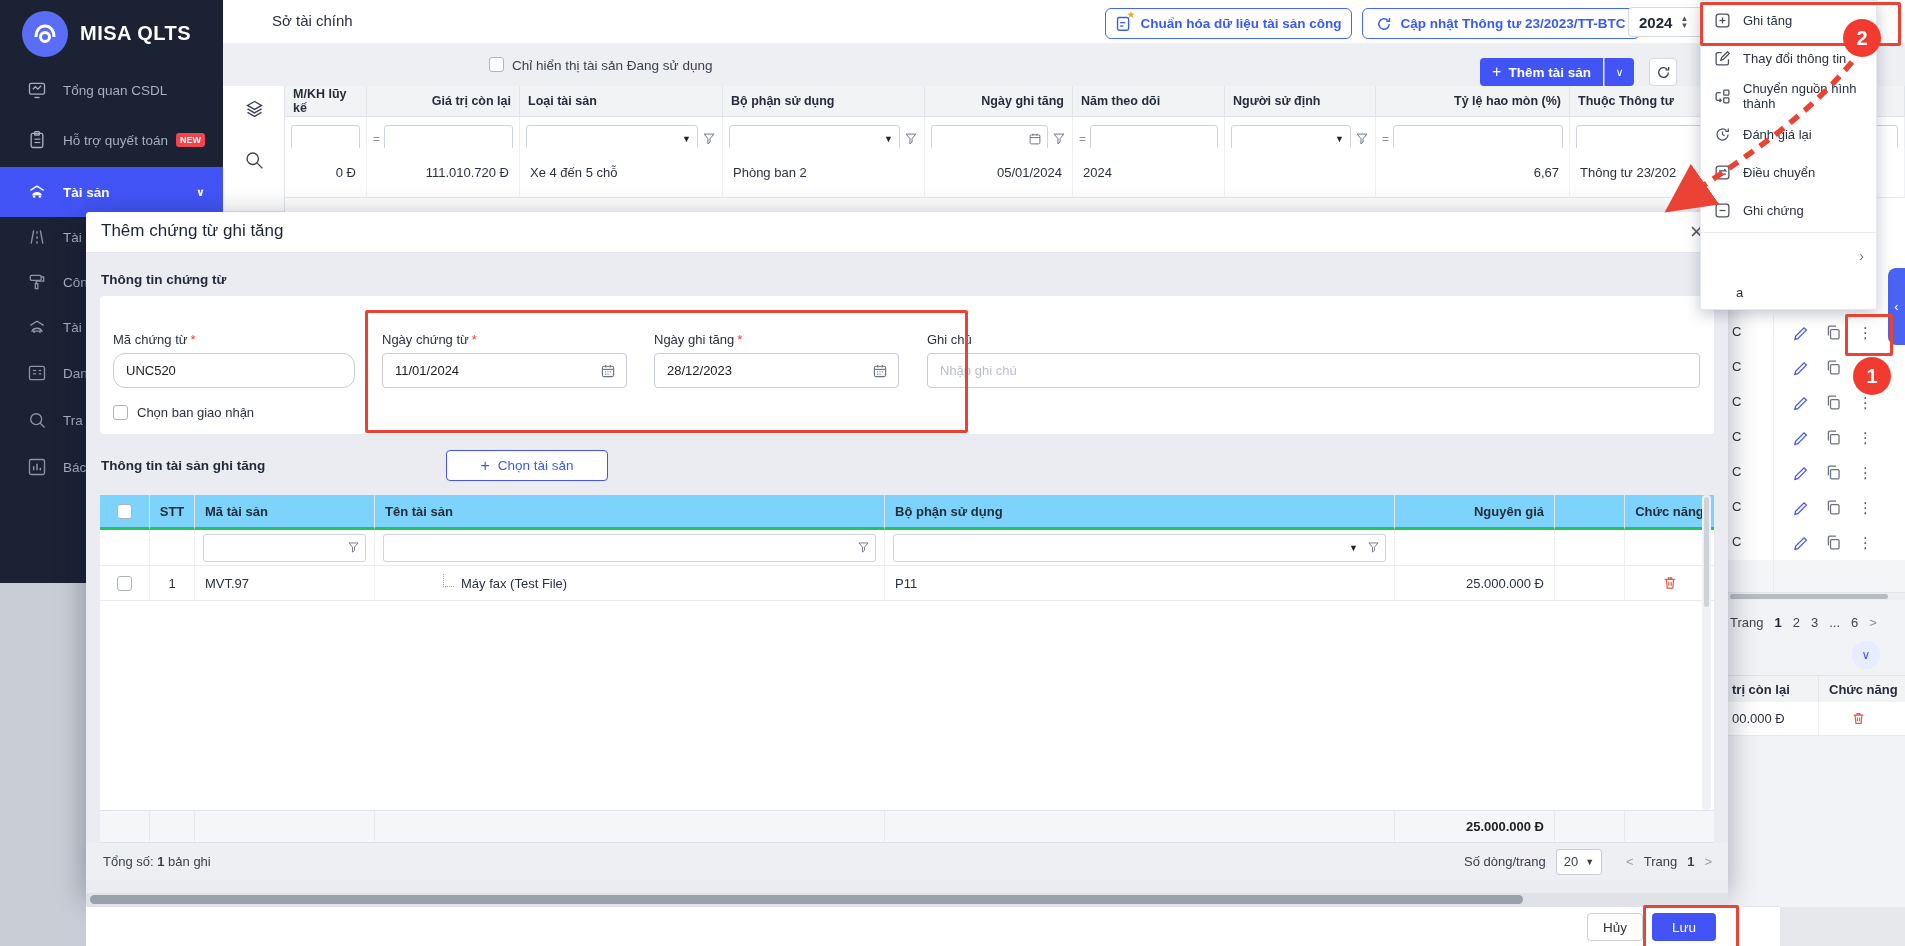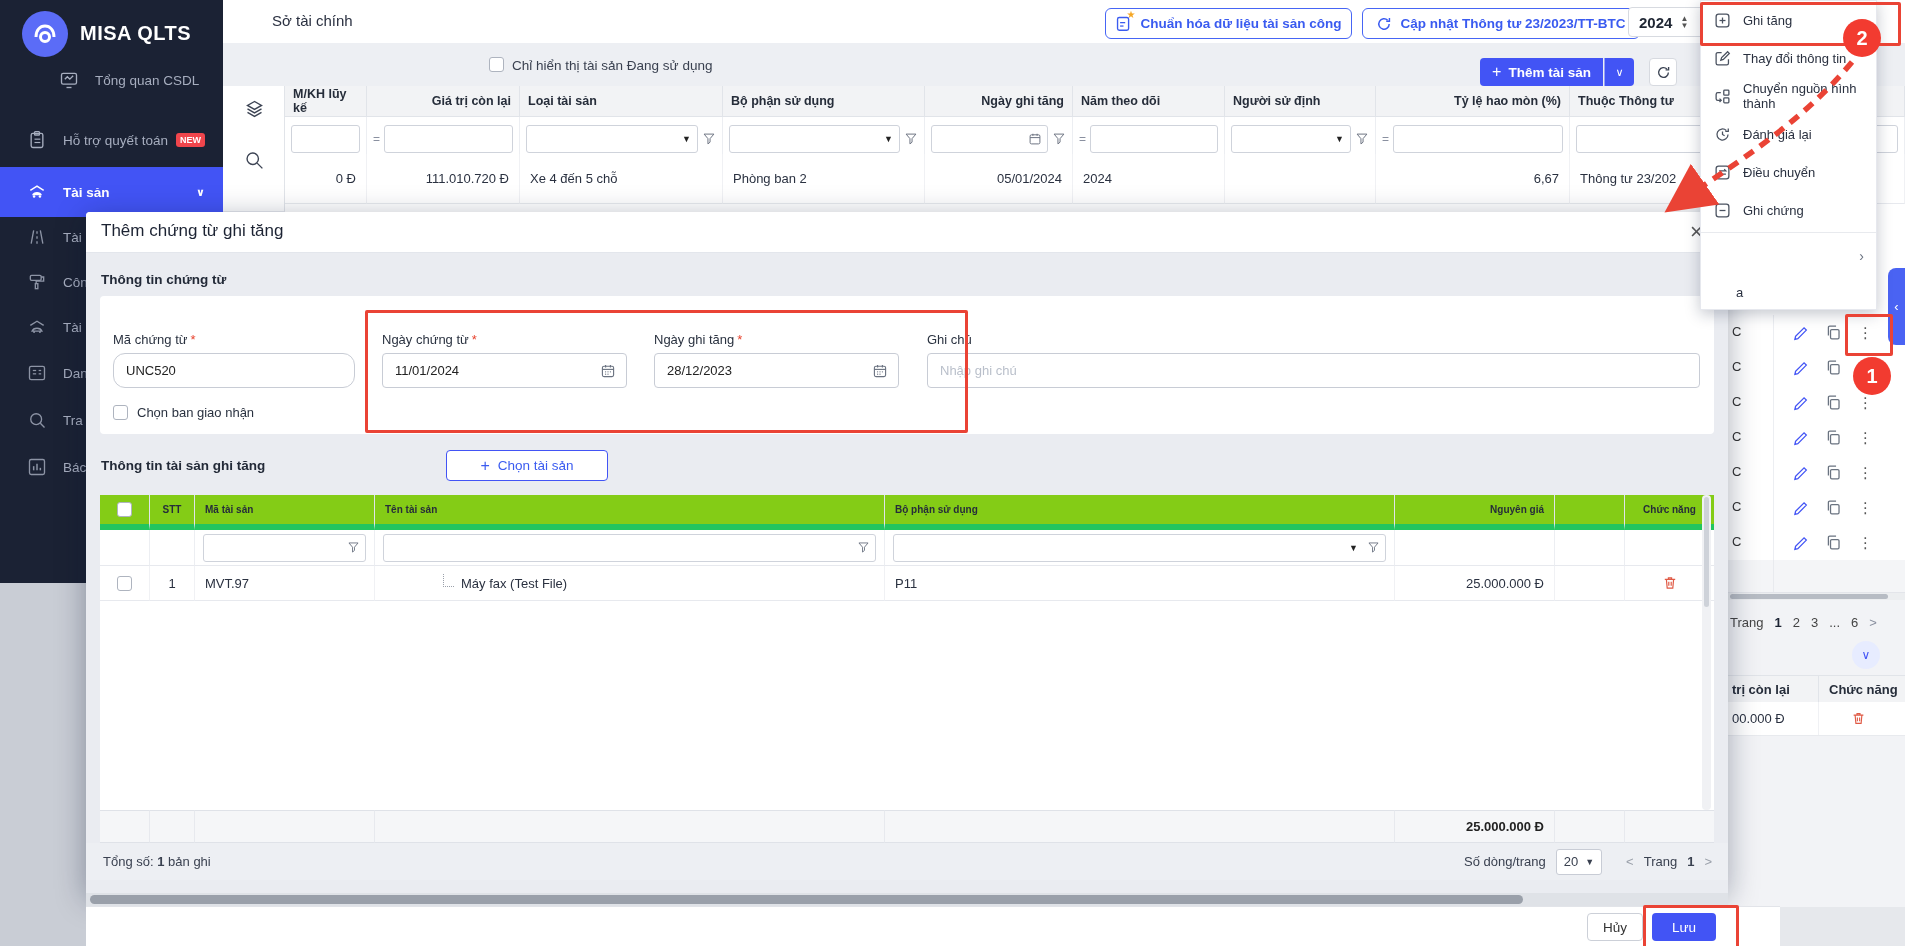--- a/index.html
+++ b/index.html
@@ -43,22 +43,22 @@
   .fld-label{position:absolute;font-size:13px;color:#2a3240;}
   .star{color:#e8432e;margin-left:3px;}
   .inputbox{position:absolute;height:35px;background:#fff;border:1px solid #c8ccd5;border-radius:4px;box-sizing:border-box;
     display:flex;align-items:center;padding:0 10px;font-size:13px;color:#222;}
   .inputbox input{border:none;outline:none;flex:1;font-size:13px;color:#222;font-family:inherit;background:transparent;min-width:0;}
   .inputbox input::placeholder{color:#b9bfca;}
   .cbx{display:inline-block;width:15px;height:15px;border:1px solid #aeb4bf;border-radius:3px;background:#fff;box-sizing:border-box;}
   
   .mtrow{display:flex;position:absolute;left:100px;width:1614px;}
   .mc1{width:50px}.mc2{width:45px}.mc3{width:180px}.mc4{width:510px}.mc5{width:510px}.mc6{width:160px}.mc7{width:70px}.mc8{width:89px}
-  .mh{box-sizing:border-box;border-right:1px solid #e1e4e9;border-bottom:6px solid #22c55e;background:#84cc16;
-    font-size:10px;font-weight:bold;color:#262d3a;height:35px;display:flex;align-items:center;padding:0 10px;}
+  .mh{box-sizing:border-box;border-right:1px solid #e1e4e9;border-bottom:3px solid #22c55e;background:#7dd3fc;
+    font-size:13px;font-weight:bold;color:#262d3a;height:35px;display:flex;align-items:center;padding:0 10px;}
   .mf{box-sizing:border-box;border-right:1px solid #eceef2;border-bottom:1px solid #e7e9ee;background:#fff;height:36px;
     display:flex;align-items:center;padding:0 8px;gap:4px;}
   .md{box-sizing:border-box;border-right:1px solid #f0f1f4;border-bottom:1px solid #e7e9ee;background:#fff;
     font-size:13px;color:#2a3140;height:35px;display:flex;align-items:center;padding:0 10px;}
   .msum{box-sizing:border-box;border-right:1px solid #e7e9ee;border-top:1px solid #dfe2e8;border-bottom:1px solid #dfe2e8;
     background:#f5f6f8;font-size:13px;font-weight:bold;color:#222;height:33px;display:flex;align-items:center;padding:0 10px;}
   .tree{display:inline-block;width:10px;height:12px;border-left:1px dotted #9aa0aa;border-bottom:1px dotted #9aa0aa;margin-right:7px;margin-bottom:6px;}
   
   .r-row{position:absolute;left:1728px;width:177px;height:35px;border-bottom:1px solid #e8eaee;background:#fff;}
   .r-row .txt{position:absolute;left:4px;top:9px;font-size:13px;color:#333;}
@@ -203,21 +203,21 @@
     </div>
     <div class="fcell c8">
         <span class="eq">=</span>
         <span class="ip" style="flex:1;"></span>
       </div>
     <div class="fcell c9">
         <span class="ip" style="flex:1;"></span>
       </div>
   </div>
 
-  <div class="trow" style="top:154px;cursor:pointer;">
+  <div class="trow" style="top:148px;cursor:pointer;">
     <div class="dcell c1 ar">0 Đ</div>
     <div class="dcell c2 ar">111.010.720 Đ</div>
     <div class="dcell c3">Xe 4 đến 5 chỗ</div>
     <div class="dcell c4">Phòng ban 2</div>
     <div class="dcell c5 ar">05/01/2024</div>
     <div class="dcell c6">2024</div>
     <div class="dcell c7"></div>
     <div class="dcell c8 ar">6,67</div>
     <div class="dcell c9">Thông tư 23/202</div>
   </div>
@@ -378,21 +378,21 @@
 
   <div id="sidebar" class="abs">
     <div class="abs" style="left:22px;top:11px;width:46px;height:46px;border-radius:50%;background:#5b6cf7;">
       <svg width="46" height="46" viewBox="0 0 46 46">
           <path d="M14 26c0-7 4-11 9-11s9 4 9 11" fill="none" stroke="#fff" stroke-width="3"></path>
           <circle cx="23" cy="26" r="4.5" fill="none" stroke="#fff" stroke-width="3"></circle>
         </svg>
     </div>
     <div class="abs" style="left:80px;top:22px;font-size:20px;font-weight:bold;color:#fff;letter-spacing:.5px;">MISA QLTS</div>
 
-    <div class="sb-item" style="top:60px;cursor:pointer;padding-left:32px;">
+    <div class="sb-item" style="top:70px;cursor:pointer;">
       <span class="ic">
           <svg width="20" height="20" viewBox="0 0 24 24">
             <rect x="3" y="4" width="18" height="13" rx="2" fill="none" stroke="#a7aebf" stroke-width="1.6"></rect>
             <path d="M7 11l3-3 3 3 4-4" fill="none" stroke="#a7aebf" stroke-width="1.6"></path>
             <line x1="9" y1="21" x2="15" y2="21" stroke="#a7aebf" stroke-width="1.6"></line>
           </svg>
         </span>
       <span>Tổng quan CSDL</span>
     </div>
     <div class="sb-item" style="top:120px;cursor:pointer;">

